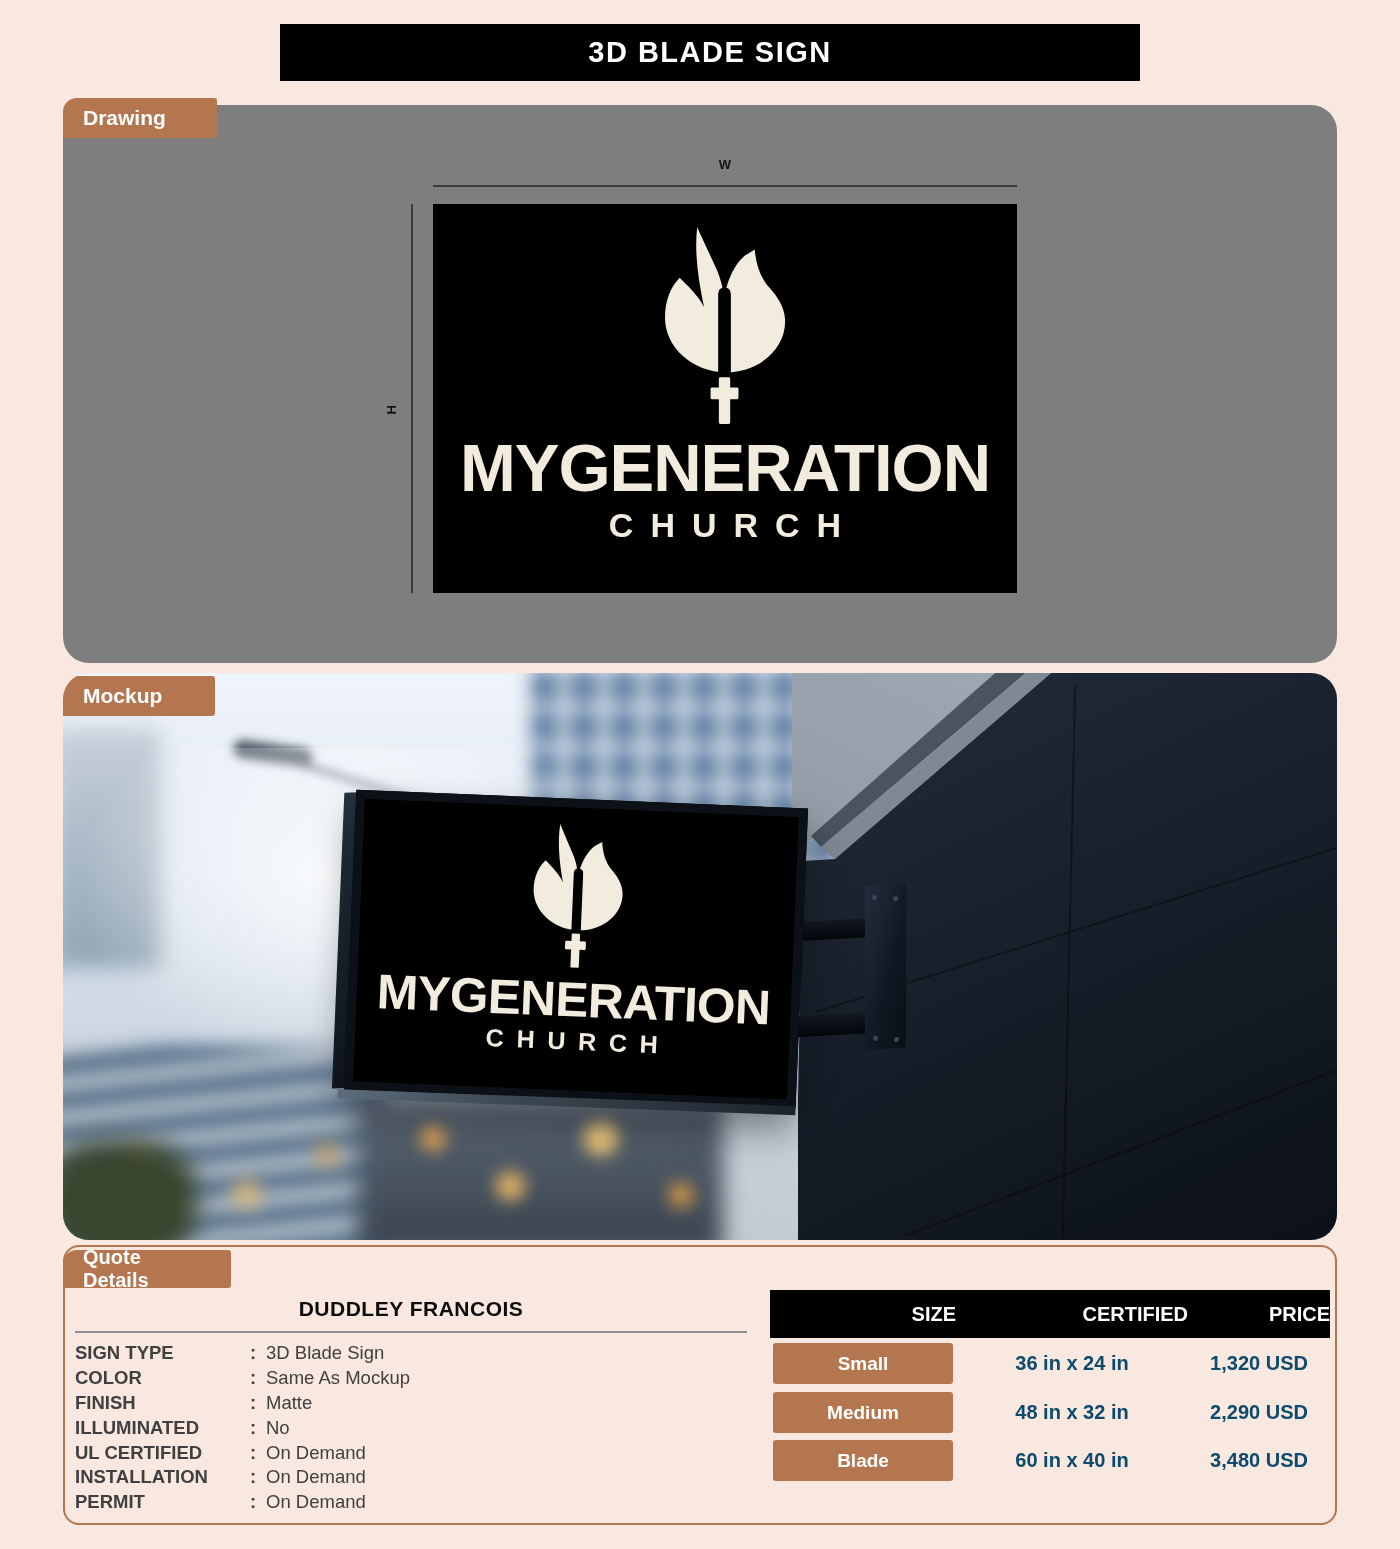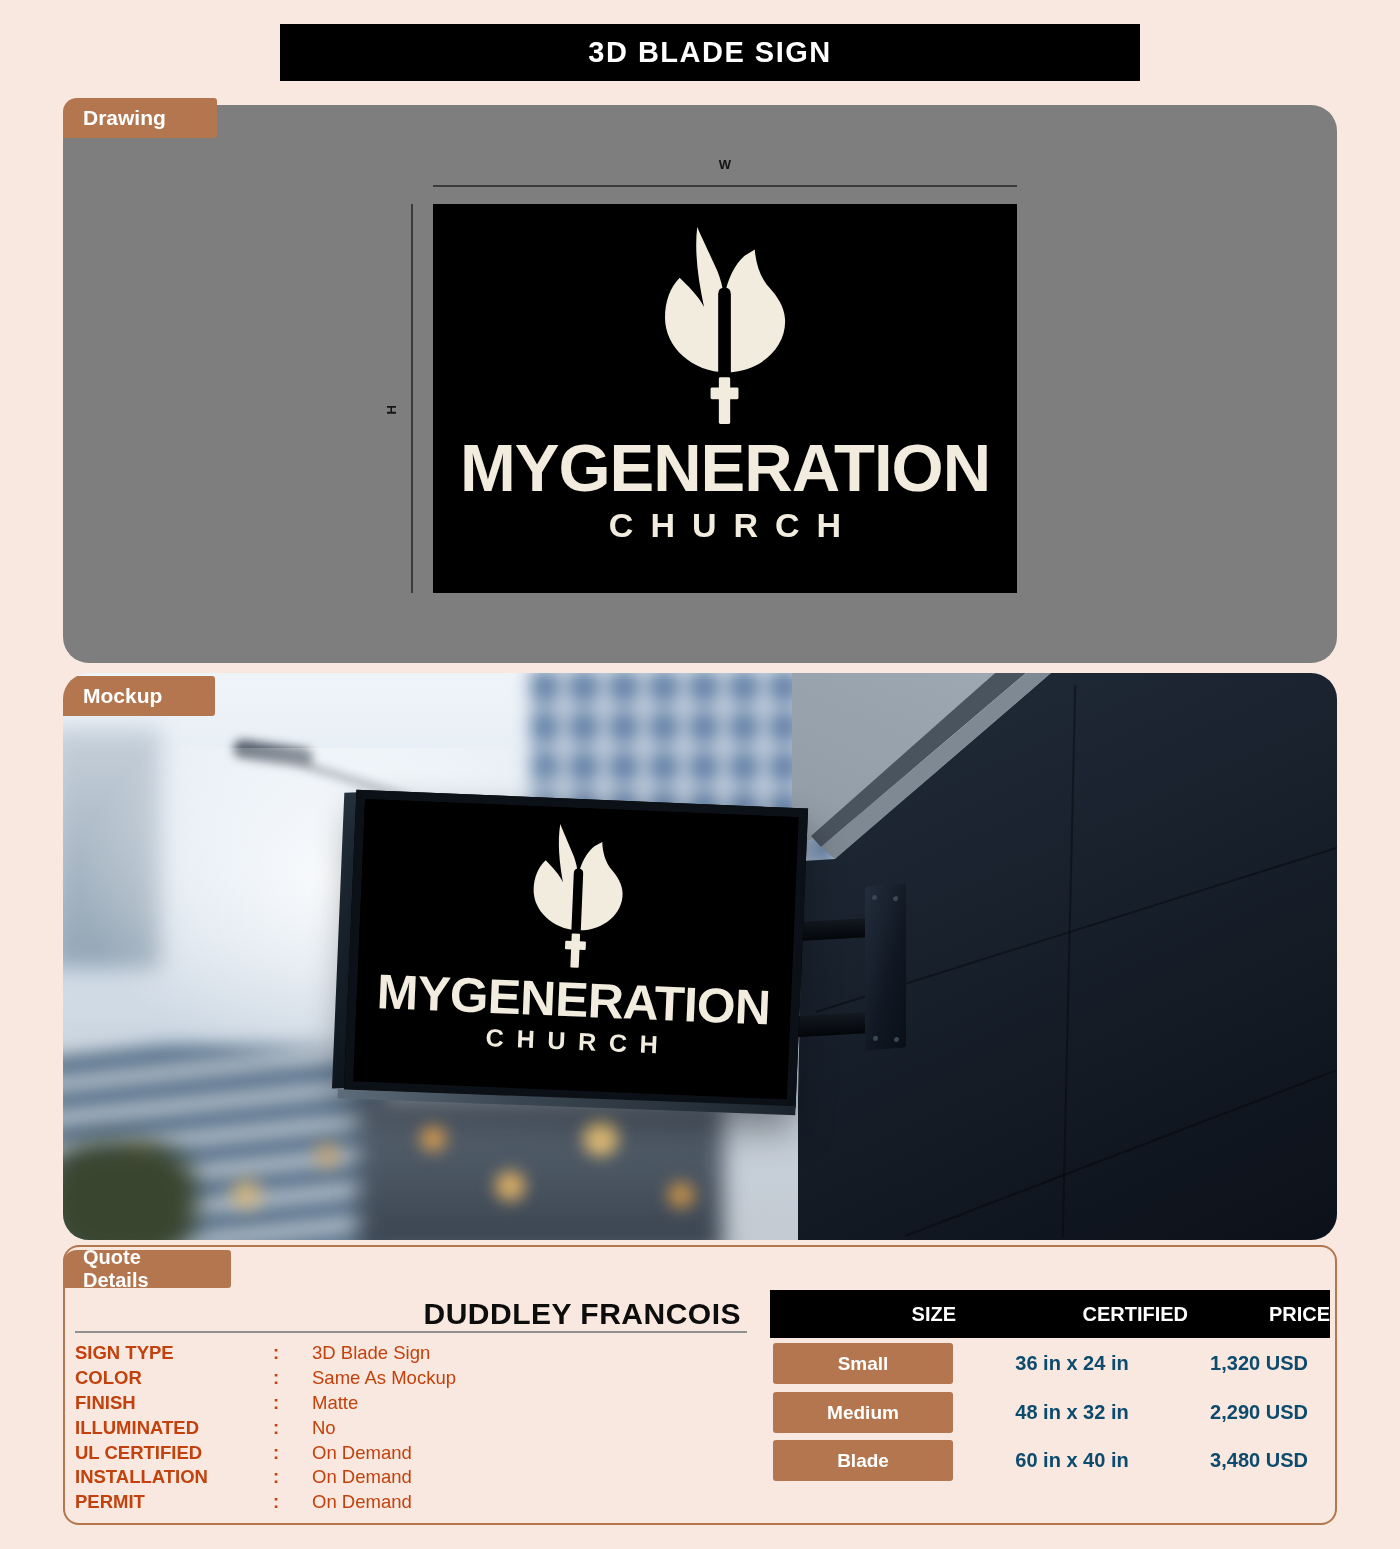--- a/index.html
+++ b/index.html
@@ -109,25 +109,25 @@
   .facewrap { position:absolute; left:0; top:0; width:584px; height:389px;
     transform:scale(0.742,0.726); transform-origin:0 0; }
   .edge-bottom { left:-6px; bottom:-8px; width:458px; height:9px;
     background:linear-gradient(90deg,#5d6c79 0%,#3a4651 40%,#1b242d 100%);
     transform:rotate(-0.3deg); }
 
   
   .panel-quote { left:63px; top:1245px; width:1274px; height:280px;
     border:2px solid #b3764f; border-radius:16px; }
   .tab-quote { left:-2px; top:3px; width:168px; height:38px; font-size:20px; }
-  .customer { left:4px; top:50px; width:672px; text-align:right;
-    font-size:30px; font-weight:800; letter-spacing:.5px; color:#0d0d0d; }
+  .customer { left:10px; top:50px; width:672px; text-align:center;
+    font-size:21px; font-weight:800; letter-spacing:.5px; color:#0d0d0d; }
   .rule { left:10px; top:84px; width:672px; height:2px; background:#909090; }
   .specs { left:10px; top:94px; }
-  .spec-row { display:flex; align-items:center; height:24.8px; font-size:18.5px; color:#c2410c;gap:23px; }
+  .spec-row { display:flex; align-items:center; height:24.8px; font-size:18.5px; color:#404040; }
   .spec-label { width:175px; font-weight:700; }
   .spec-colon { width:16px; font-weight:700; }
   .spec-value { font-weight:400; }
   .table-header { left:705px; top:43px; width:560px; height:48px; background:#000;
     display:grid; grid-template-columns:186px 232px 142px; align-items:center;
     color:#fff; font-weight:700; font-size:20px; text-align:right; }
   .trow { left:705px; width:560px; height:41px; display:grid;
     grid-template-columns:186px 232px 142px; align-items:center; text-align:center; }
   .trow-0 { top:96px; } .trow-1 { top:145px; } .trow-2 { top:193px; }
   .size-btn { width:180px; height:41px; margin-left:3px; background:#b3764f; color:#fff;

